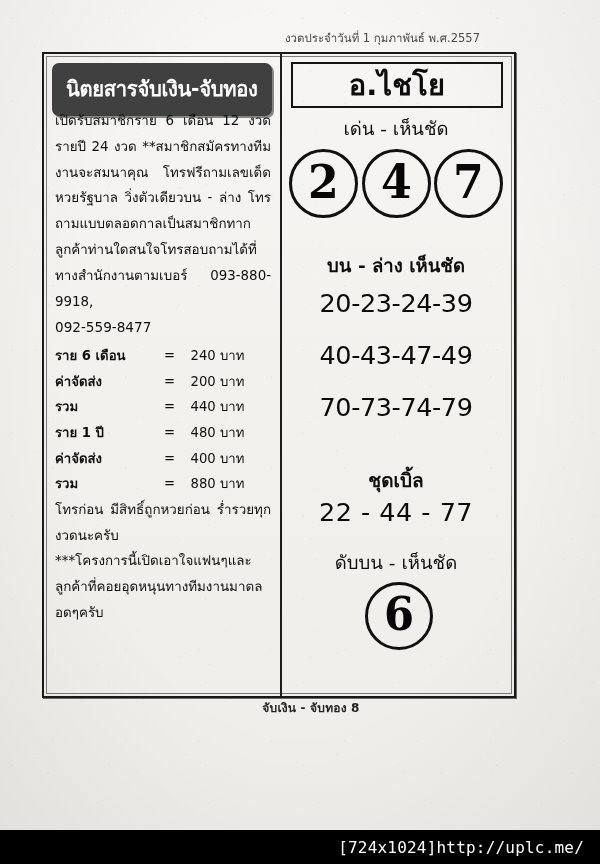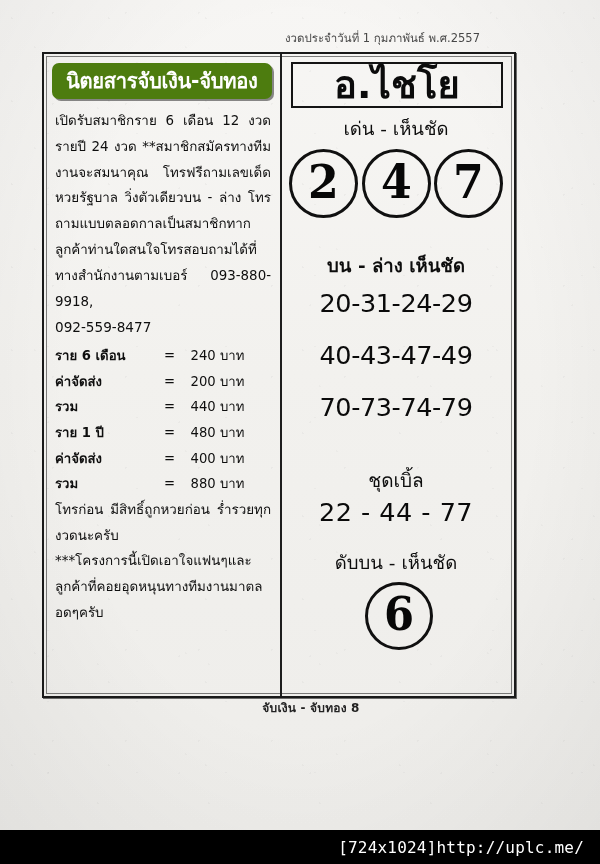--- a/index.html
+++ b/index.html
@@ -77,22 +77,22 @@
     left: 0px;
     top: 0px;
     width: 236px;
     height: 642px;
   }
   #left-title-box {
     position: absolute;
     left: 8px;
     top: 9px;
     width: 220px;
-    height: 36px;
-    background: #4d7c0f;
+    height: 53px;
+    background: #404040;
     border-radius: 7px;
     box-shadow: 2px 2px 0 rgba(0,0,0,0.45);
     display: flex;
     align-items: center;
     justify-content: center;
     overflow: hidden;
   }
   #left-title-text {
     color: #ffffff;
     font-size: 21px;
@@ -158,40 +158,40 @@
     top: 8px;
     width: 208px;
     height: 42px;
     border: 2px solid #141414;
     background: transparent;
     display: flex;
     align-items: center;
     justify-content: center;
   }
   #right-title-text {
-    font-size: 38px;
+    font-size: 29px;
     font-weight: bold;
     color: #0b0b0b;
     line-height: 1;
     letter-spacing: 0.2px;
     white-space: nowrap;
   }
   .sec-label {
     position: absolute;
     left: 0;
     width: 228px;
     text-align: center;
     font-size: 18.5px;
     color: #0d0d0d;
     white-space: nowrap;
     line-height: 1;
   }
   #label-den      { top: 66px; }
   #label-bonlang  { top: 203px; font-weight: bold; }
-  #label-chut     { top: 417px; font-size: 19px; }
+  #label-chut     { top: 417px; font-size: 19px; font-weight: bold; }
   #label-dabbon   { top: 500px; }
 
   
   #circle-row {
     position: absolute;
     left: 7px;
     top: 95px;
     width: 214px;
     display: flex;
     justify-content: space-between;
@@ -392,21 +392,21 @@
         <div class="big-circle">
           <span class="digit">4</span>
         </div>
         <div class="big-circle">
           <span class="digit">7</span>
         </div>
       </div>
 
       <div class="sec-label" id="label-bonlang">บน - ล่าง เห็นชัด</div>
 
-      <div class="num-row" id="num-row-1">20-31-24-29</div>
+      <div class="num-row" id="num-row-1">20-23-24-39</div>
       <div class="num-row" id="num-row-2">40-43-47-49</div>
       <div class="num-row" id="num-row-3">70-73-74-79</div>
 
       <div class="sec-label" id="label-chut">ชุดเบิ้ล</div>
 
       <div class="num-row" id="num-row-doubles">22 - 44 - 77</div>
 
       <div class="sec-label" id="label-dabbon">ดับบน - เห็นชัด</div>
 
       <div id="final-circle">

